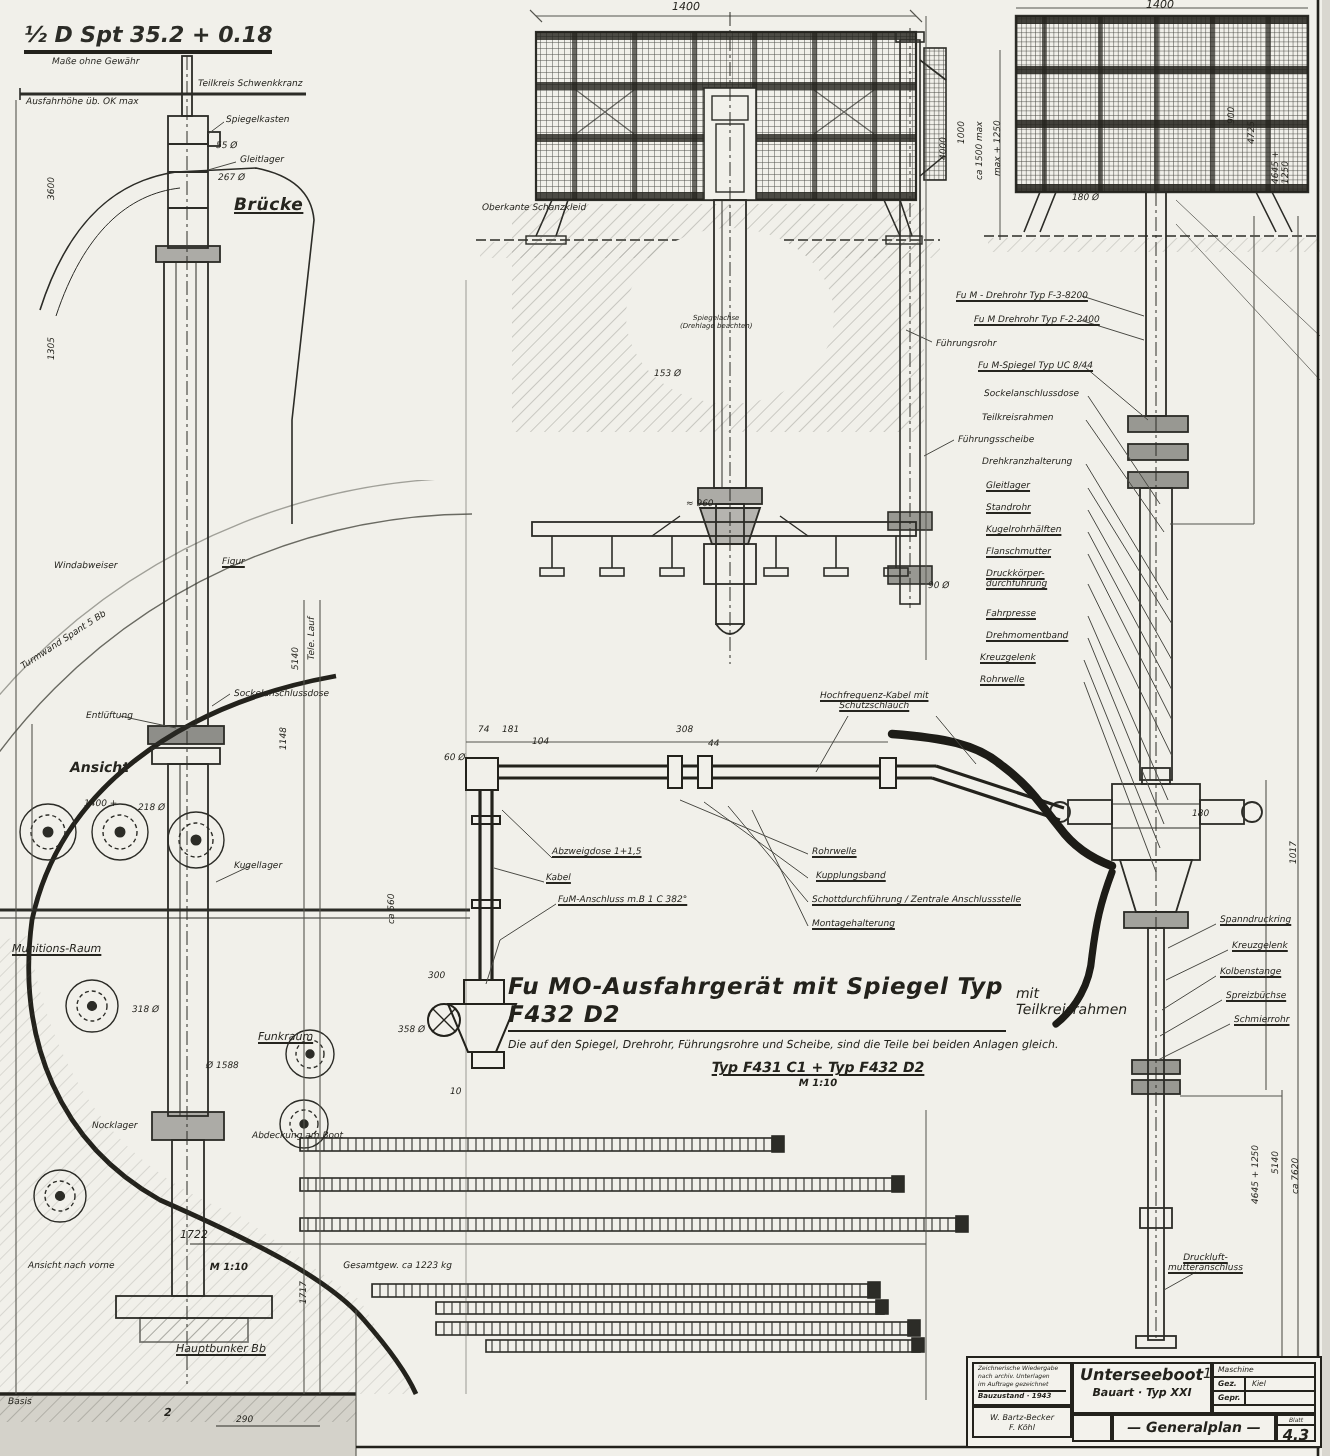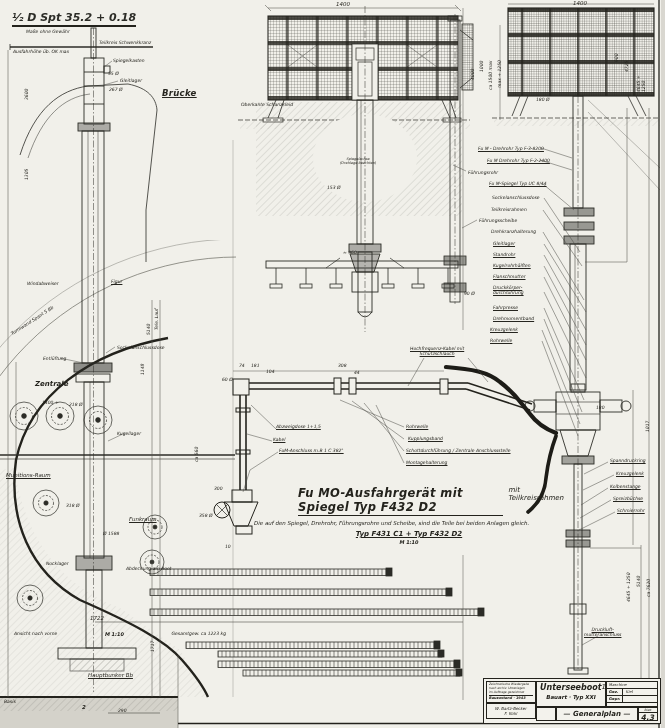--- a/index.html
+++ b/index.html
@@ -398,21 +398,21 @@
     <line x1="178" y1="723.5" x2="660" y2="723.5" stroke="#23221c" stroke-width="1.3"></line>
   </svg>
 
   <div id="sheet-code">
     <div class="code">½ D Spt 35.2 + 0.18</div>
     <div class="note">Maße ohne Gewähr</div>
   </div>
 
 
   <div class="sec" style="left:254px;top:486px;width:310px;">
-    <div style="display:flex;align-items:flex-start;margin-left:44px;">
+    <div style="display:flex;align-items:center;">
       <span class="sec-title" style="font-size:11.5px;border-bottom:1.6px solid #23221c;padding-bottom:1px;">Fu MO-Ausfahrgerät mit Spiegel Typ F432 D2</span>
       <span style="font-size:7px;margin-left:5px;">mit Teilkreisrahmen</span>
     </div>
     <div style="font-size:5.5px;margin-top:4px;">Die auf den Spiegel, Drehrohr, Führungsrohre und Scheibe, sind die Teile bei beiden Anlagen gleich.</div>
     <div style="font-size:7px;font-weight:bold;text-align:center;margin-top:4px;text-decoration:underline;">Typ F431 C1 + Typ F432 D2</div>
     <div class="sec-scale" style="font-size:5px;">M 1:10</div>
   </div>
 
   <div class="sec" style="left:14px;top:628px;width:212px;">
     <div style="display:flex;justify-content:space-between;margin-top:3px;">
@@ -422,29 +422,29 @@
     </div>
   </div>
 
   <div id="annotation-layer">
       <span class="ann s4" style="left: 99px; top: 40px;">Teilkreis Schwenkkranz</span>
       <span class="ann s4" style="left: 13px; top: 49px;">Ausfahrhöhe üb. OK max</span>
       <span class="ann s4" style="left: 113px; top: 58px;">Spiegelkasten</span>
       <span class="ann s4" style="left: 108px; top: 71px;">55 Ø</span>
       <span class="ann s4" style="left: 120px; top: 78px;">Gleitlager</span>
       <span class="ann s4" style="left: 109px; top: 87px;">267 Ø</span>
-      <span class="ann s7 u" style="left: 117px; top: 89px; margin-left: 45px;">Brücke</span>
+      <span class="ann s7 u" style="left: 117px; top: 99px;">Brücke</span>
       <span class="ann s4 rot" style="left: 24px; top: 100px;">3600</span>
       <span class="ann s4 rot" style="left: 24px; top: 180px;">1305</span>
       <span class="ann s4" style="left: 27px; top: 281px;">Windabweiser</span>
       <span class="ann s4 u" style="left: 111px; top: 279px;">Figur</span>
       <span class="ann s4 diag" style="left: 10px; top: 332px;">Turmwand Spant 5 Bb</span>
       <span class="ann s4" style="left: 43px; top: 356px;">Entlüftung</span>
       <span class="ann s4" style="left: 117px; top: 345px;">Sockelanschlussdose</span>
-      <span class="ann s6" style="left: 35px; top: 380px;">Zentrale</span>
+      <span class="ann s6" style="left: 35px; top: 380px;">Ansicht</span>
       <span class="ann s4" style="left: 42px; top: 400px;">1400 +</span>
       <span class="ann s4" style="left: 69px; top: 402px;">218 Ø</span>
       <span class="ann s4 rot" style="left: 146px; top: 335px;">5140</span>
       <span class="ann s4 rot" style="left: 154px; top: 330px;">Tele. Lauf</span>
       <span class="ann s4 rot" style="left: 140px; top: 375px;">1148</span>
       <span class="ann s5 u" style="left: 6px; top: 472px;">Munitions-Raum</span>
       <span class="ann s4" style="left: 117px; top: 431px;">Kugellager</span>
       <span class="ann s4" style="left: 66px; top: 503px;">318 Ø</span>
       <span class="ann s5 u" style="left: 129px; top: 516px;">Funkraum</span>
       <span class="ann s4" style="left: 103px; top: 531px;">Ø 1588</span>

